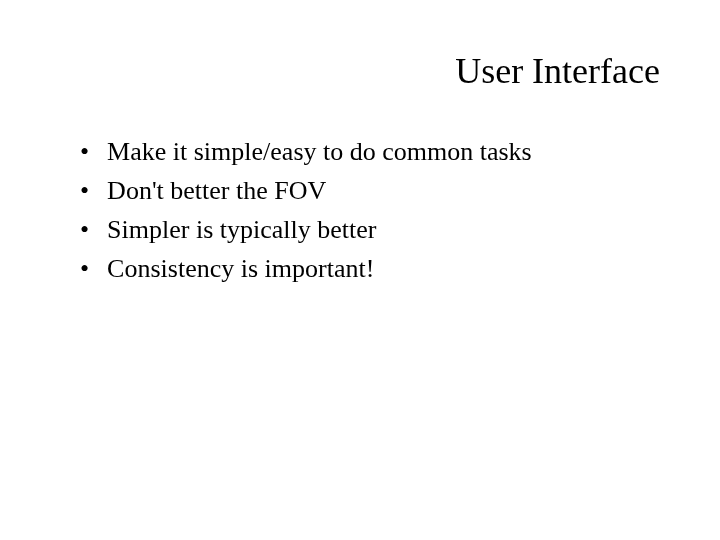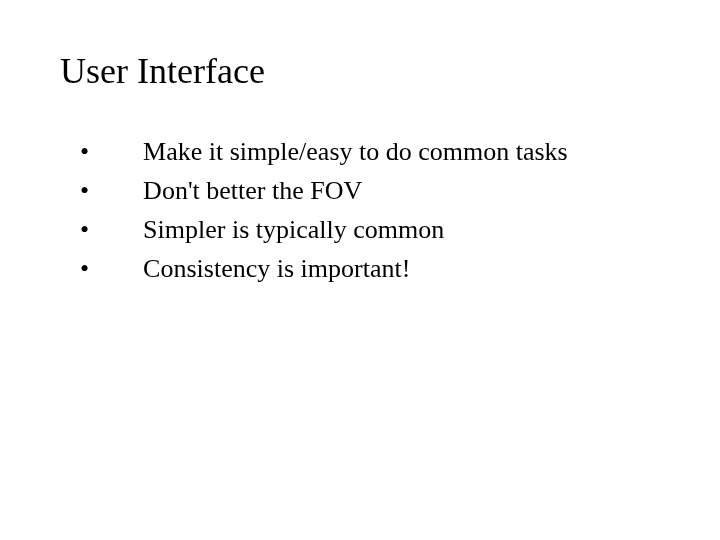--- a/index.html
+++ b/index.html
@@ -9,21 +9,21 @@
     }
     body {
       width: 720px;
       height: 540px;
       background: #ffffff;
       font-family: "Times New Roman", Times, serif;
       color: #000000;
       padding: 40px 60px;
     }
     .title {
-      text-align: left;
+      text-align: right;
       font-size: 36px;
       font-weight: normal;
       margin-top: 10px;
       margin-bottom: 40px;
     }
     .bullet-list {
       list-style: none;
       padding-left: 20px;
     }
     .bullet-item {
@@ -31,38 +31,37 @@
       line-height: 1.5;
       display: flex;
       align-items: flex-start;
     }
     .bullet-marker {
       margin-right: 18px;
       flex-shrink: 0;
     }
     .bullet-text {
       flex: 1;
-      margin-left: 36px;
     }
   </style>
 </head>
 <body>
 
 <h1 class="title">User Interface</h1>
 
 <ul class="bullet-list">
   <li class="bullet-item">
     <span class="bullet-marker">•</span>
     <span class="bullet-text">Make it simple/easy to do common tasks</span>
   </li>
   <li class="bullet-item">
     <span class="bullet-marker">•</span>
     <span class="bullet-text">Don't better the FOV</span>
   </li>
   <li class="bullet-item">
     <span class="bullet-marker">•</span>
-    <span class="bullet-text">Simpler is typically common</span>
+    <span class="bullet-text">Simpler is typically better</span>
   </li>
   <li class="bullet-item">
     <span class="bullet-marker">•</span>
     <span class="bullet-text">Consistency is important!</span>
   </li>
 </ul>
 
 </body></html>

